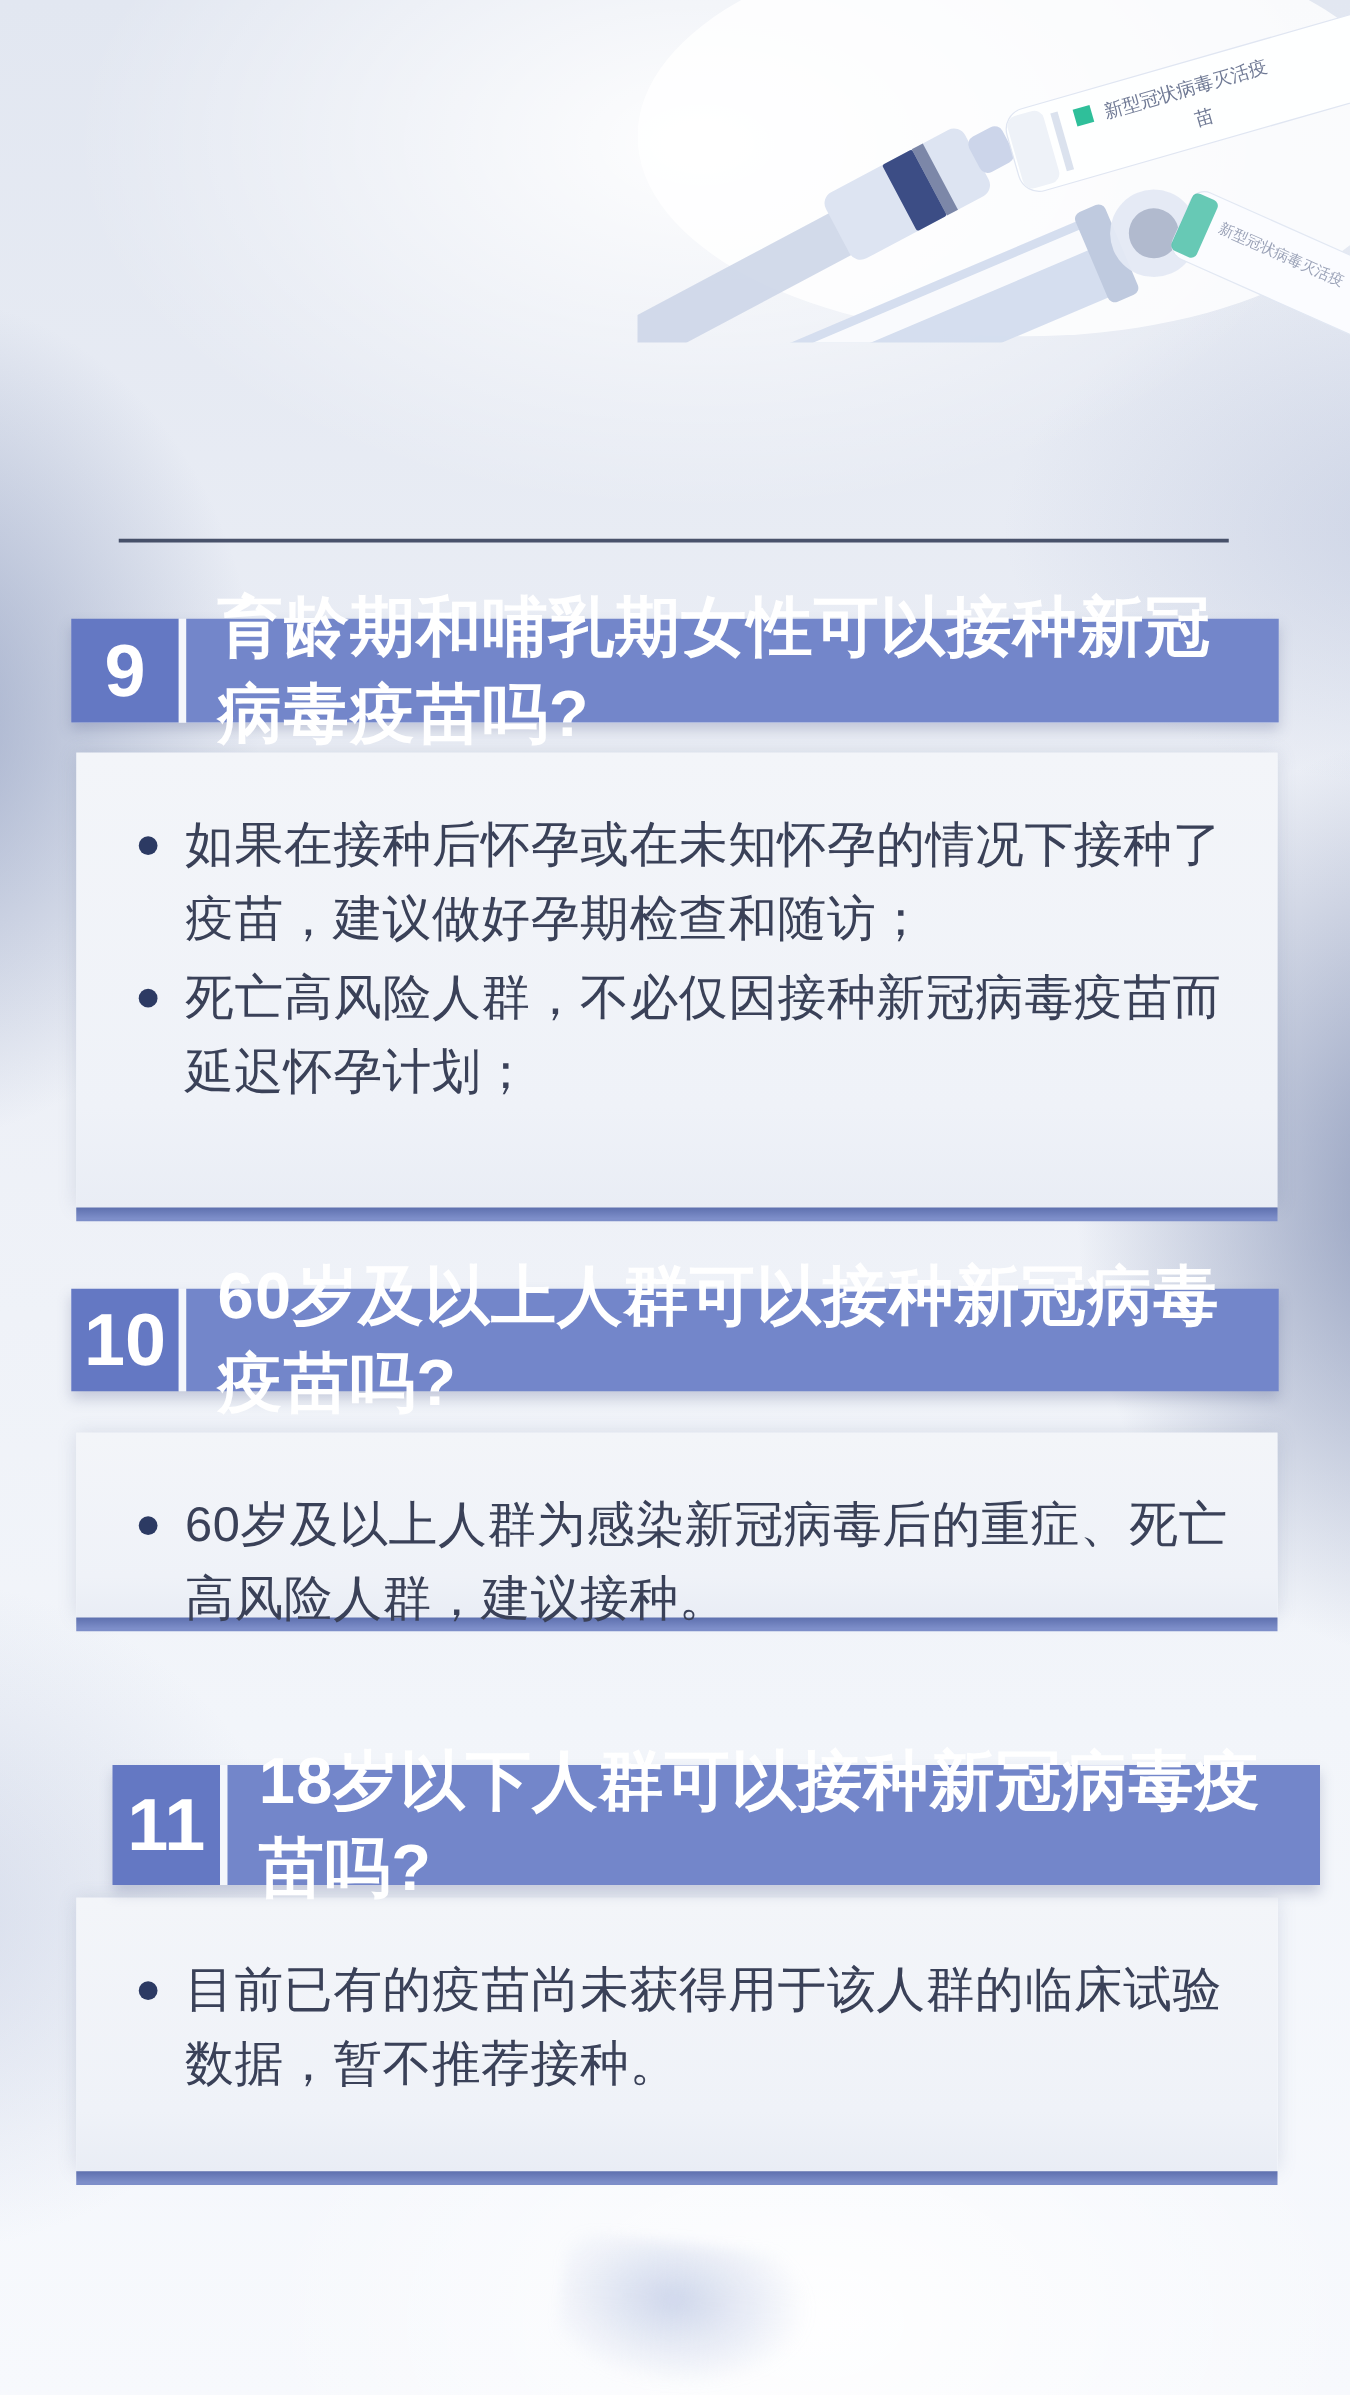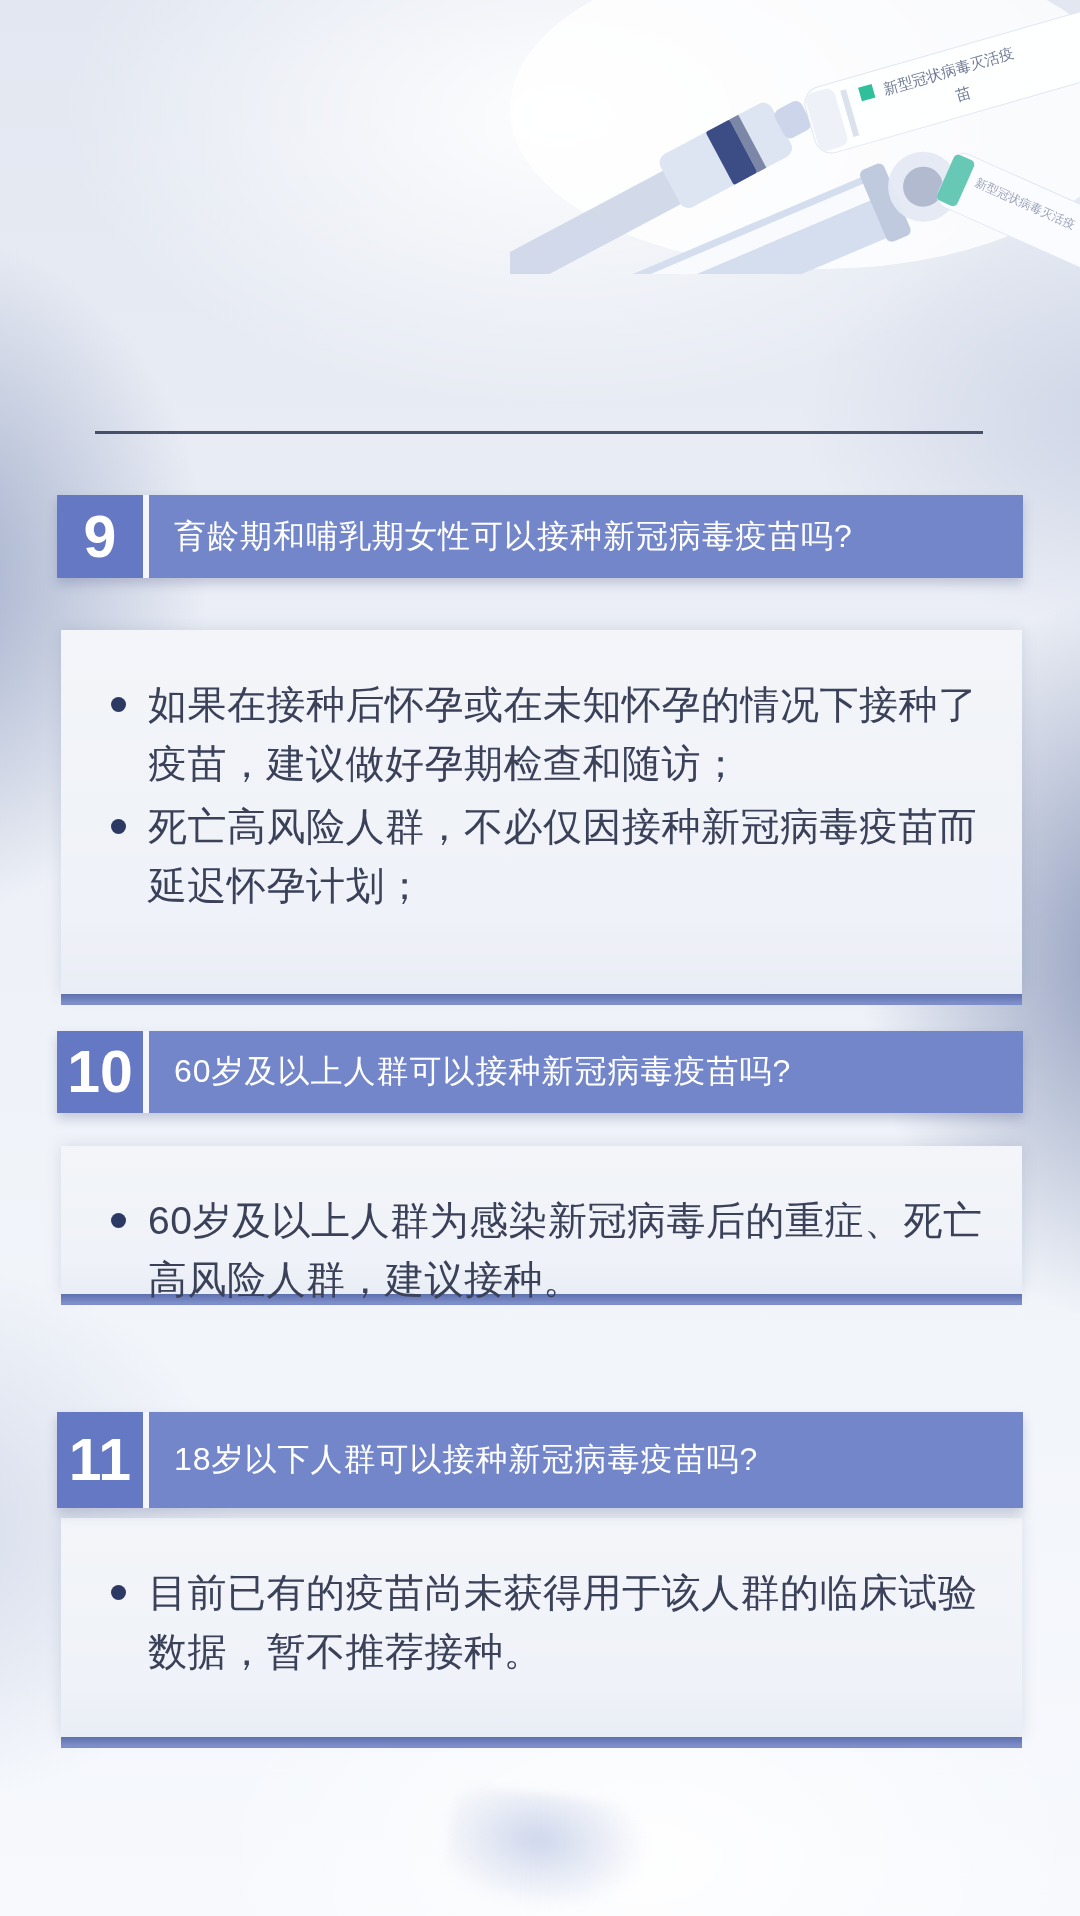--- a/index.html
+++ b/index.html
@@ -39,40 +39,40 @@
     position:absolute;left:57px;width:966px;display:flex;align-items:stretch;z-index:4;
     box-shadow:0 6px 10px rgba(70,84,130,.25);
   }
   .qnum{
     width:86px;flex:none;display:flex;align-items:center;justify-content:center;
     background:var(--numblock,#6478c3);color:#fff;font-size:59px;font-weight:800;
   }
   .qdivider{width:6px;flex:none;background:#f4f6fb;}
   .qtext{
     flex:1;display:flex;align-items:center;background:var(--bar,#7386ca);
-    color:#fff;font-size:32px;font-weight:400;padding:0 20px 0 25px;letter-spacing:1px;
+    color:#fff;font-size:52px;font-weight:700;padding:0 20px 0 25px;letter-spacing:1px;
   }
 
   .abox{position:absolute;left:61px;width:961px;z-index:3;}
   .acontent{
     background:linear-gradient(180deg,#f3f5f9 0%,#eff2f8 78%,#e9edf5 100%);
     padding:46px 32px 0 50px;
     box-shadow:0 0 14px rgba(90,104,145,.18);
   }
   .astrip{height:11px;background:linear-gradient(180deg,var(--strip,#5e70ae) 0%,#7d8ec9 80%);}
   .arow{display:flex;margin:0 0 5px 0;}
   .adot{flex:none;width:15px;height:15px;border-radius:50%;background:#2c3a63;margin:21px 22px 0 0;}
   .atext{font-size:39px;line-height:1.5;color:#3a4158;letter-spacing:.5px;}
 
   
   .q9-bar {top:495px;height:83px;}
-  .q9-box {top:630px;}  .q9-box .acontent{height:364px;}
+  .q9-box {top:602px;}  .q9-box .acontent{height:364px;}
   .q10-bar{top:1031px;height:82px;}
   .q10-box{top:1146px;} .q10-box .acontent{height:148px;}
-  .q11-bar{top:1412px;height:96px;}
+  .q11-bar{top:1412px;height:96px;margin-left:33px;}
   .q11-box{top:1518px;} .q11-box .acontent{height:219px;}
 
   .watermark{
     position:absolute;left:448px;top:1795px;width:200px;height:115px;z-index:0;
     background:radial-gradient(ellipse at 45% 40%, rgba(170,184,221,.55), rgba(170,184,221,0) 70%);
     filter:blur(5px);transform:rotate(6deg);
   }
 </style>
 </head>
 <body>

